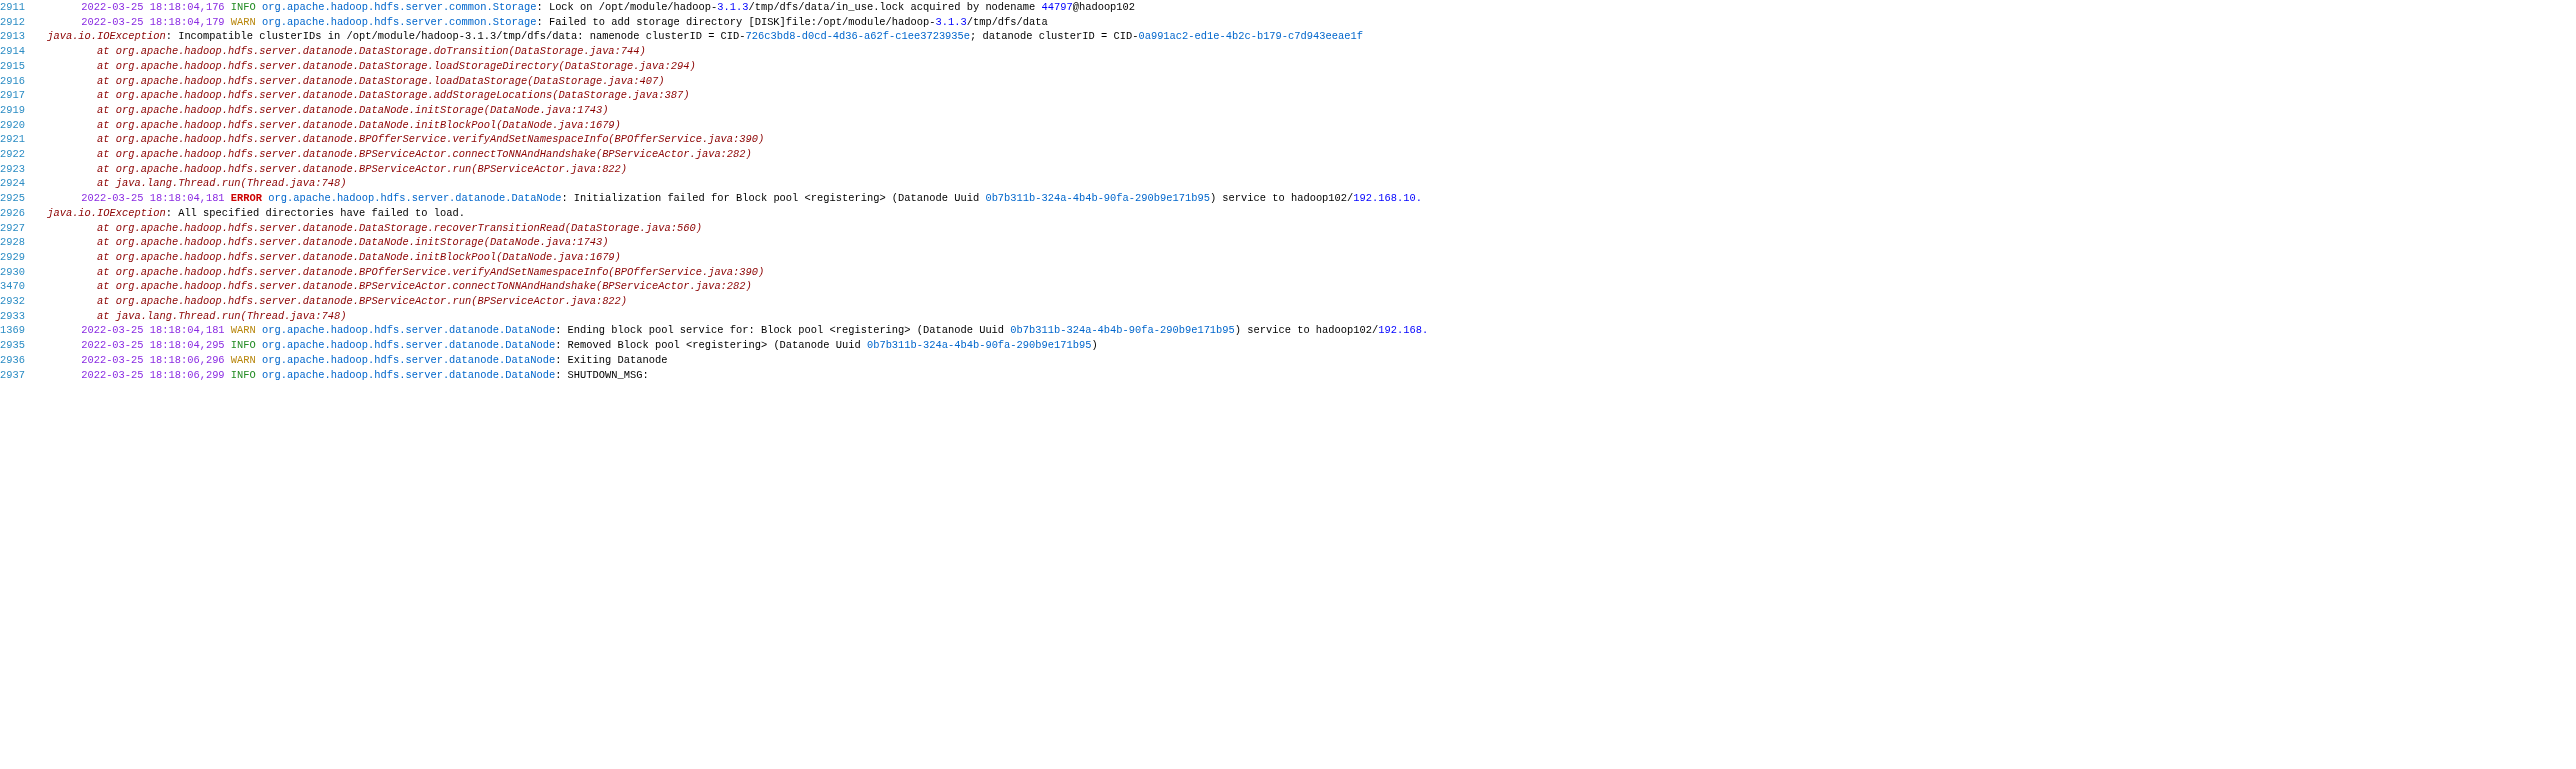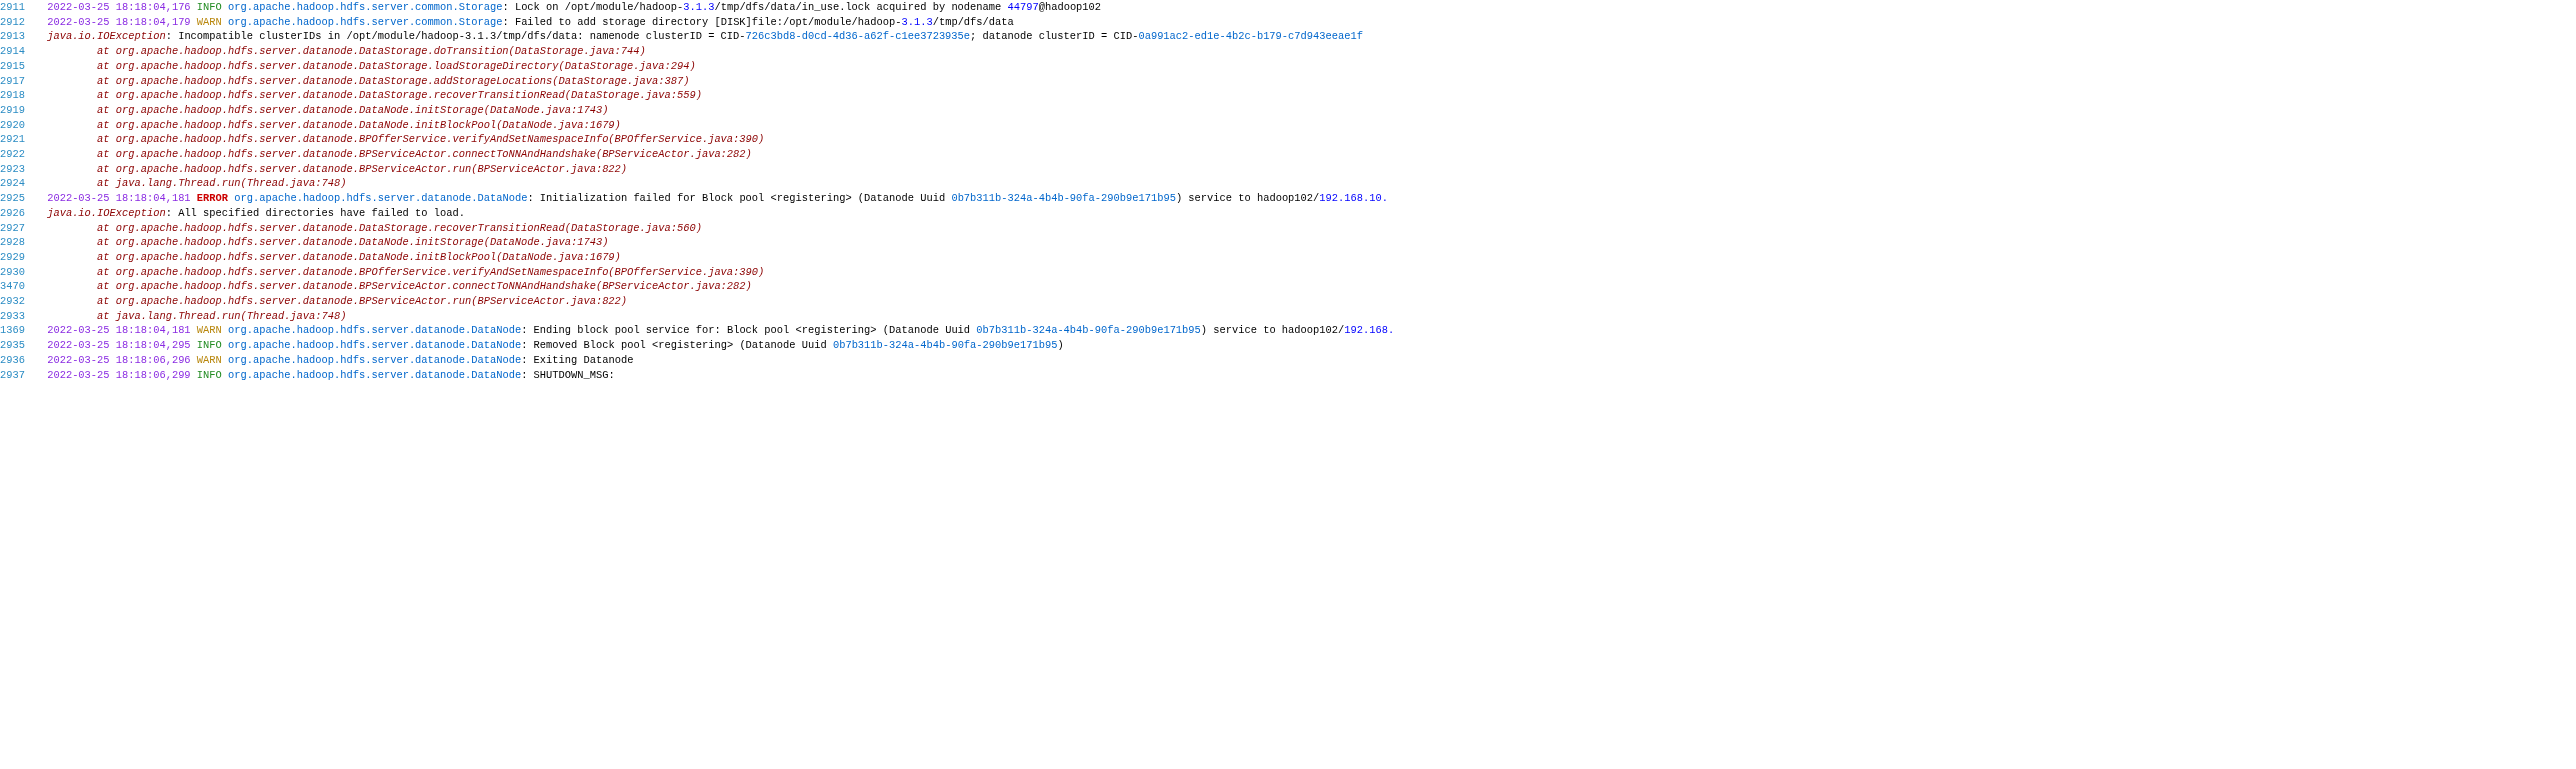--- a/index.html
+++ b/index.html
@@ -24,21 +24,21 @@
   }
   .gutter {
     width: 5.2px;
     border-left: 0.9px solid #ccc;
     flex-shrink: 0;
   }
   .content {
     flex: 1;
     white-space: pre;
   }
-  .ts { color: #8a2be2; }       
+  .ts { color: #8a2be2; margin-left: 34px; }       
   .info { color: #228B22; }     
   .warn { color: #b8860b; }     
   .error { color: #cc0000; font-weight: bold; } 
   .src { color: #0066cc; text-align: right; }      
   .stack { color: #8B0000; font-style: italic; }       
   .exname { color: #8B0000; font-style: italic; }
   .num { color: #0000ff; margin-top: 8px; }      
   .uuid { color: #0066cc; }     
   .plain { color: #000000; }
 </style>
@@ -65,28 +65,28 @@
       <div class="lineno">2914</div>
       <div class="gutter"></div>
       <div class="content"><span class="stack">        at org.apache.hadoop.hdfs.server.datanode.DataStorage.doTransition(DataStorage.java:744)</span></div>
     </div>
     <div class="line">
       <div class="lineno">2915</div>
       <div class="gutter"></div>
       <div class="content"><span class="stack">        at org.apache.hadoop.hdfs.server.datanode.DataStorage.loadStorageDirectory(DataStorage.java:294)</span></div>
     </div>
     <div class="line">
+      <div class="lineno">2916</div>
+      <div class="gutter"></div>
+      <div class="content"><span class="stack">        at org.apache.hadoop.hdfs.server.datanode.DataStorage.loadDataStorage(DataStorage.java:407)</span></div>
+    </div>
+    <div class="line">
       <div class="lineno">2917</div>
       <div class="gutter"></div>
       <div class="content"><span class="stack">        at org.apache.hadoop.hdfs.server.datanode.DataStorage.addStorageLocations(DataStorage.java:387)</span></div>
-    </div>
-    <div class="line">
-      <div class="lineno">2918</div>
-      <div class="gutter"></div>
-      <div class="content"><span class="stack">        at org.apache.hadoop.hdfs.server.datanode.DataStorage.recoverTransitionRead(DataStorage.java:559)</span></div>
     </div>
     <div class="line">
       <div class="lineno">2919</div>
       <div class="gutter"></div>
       <div class="content"><span class="stack">        at org.apache.hadoop.hdfs.server.datanode.DataNode.initStorage(DataNode.java:1743)</span></div>
     </div>
     <div class="line">
       <div class="lineno">2920</div>
       <div class="gutter"></div>
       <div class="content"><span class="stack">        at org.apache.hadoop.hdfs.server.datanode.DataNode.initBlockPool(DataNode.java:1679)</span></div>

